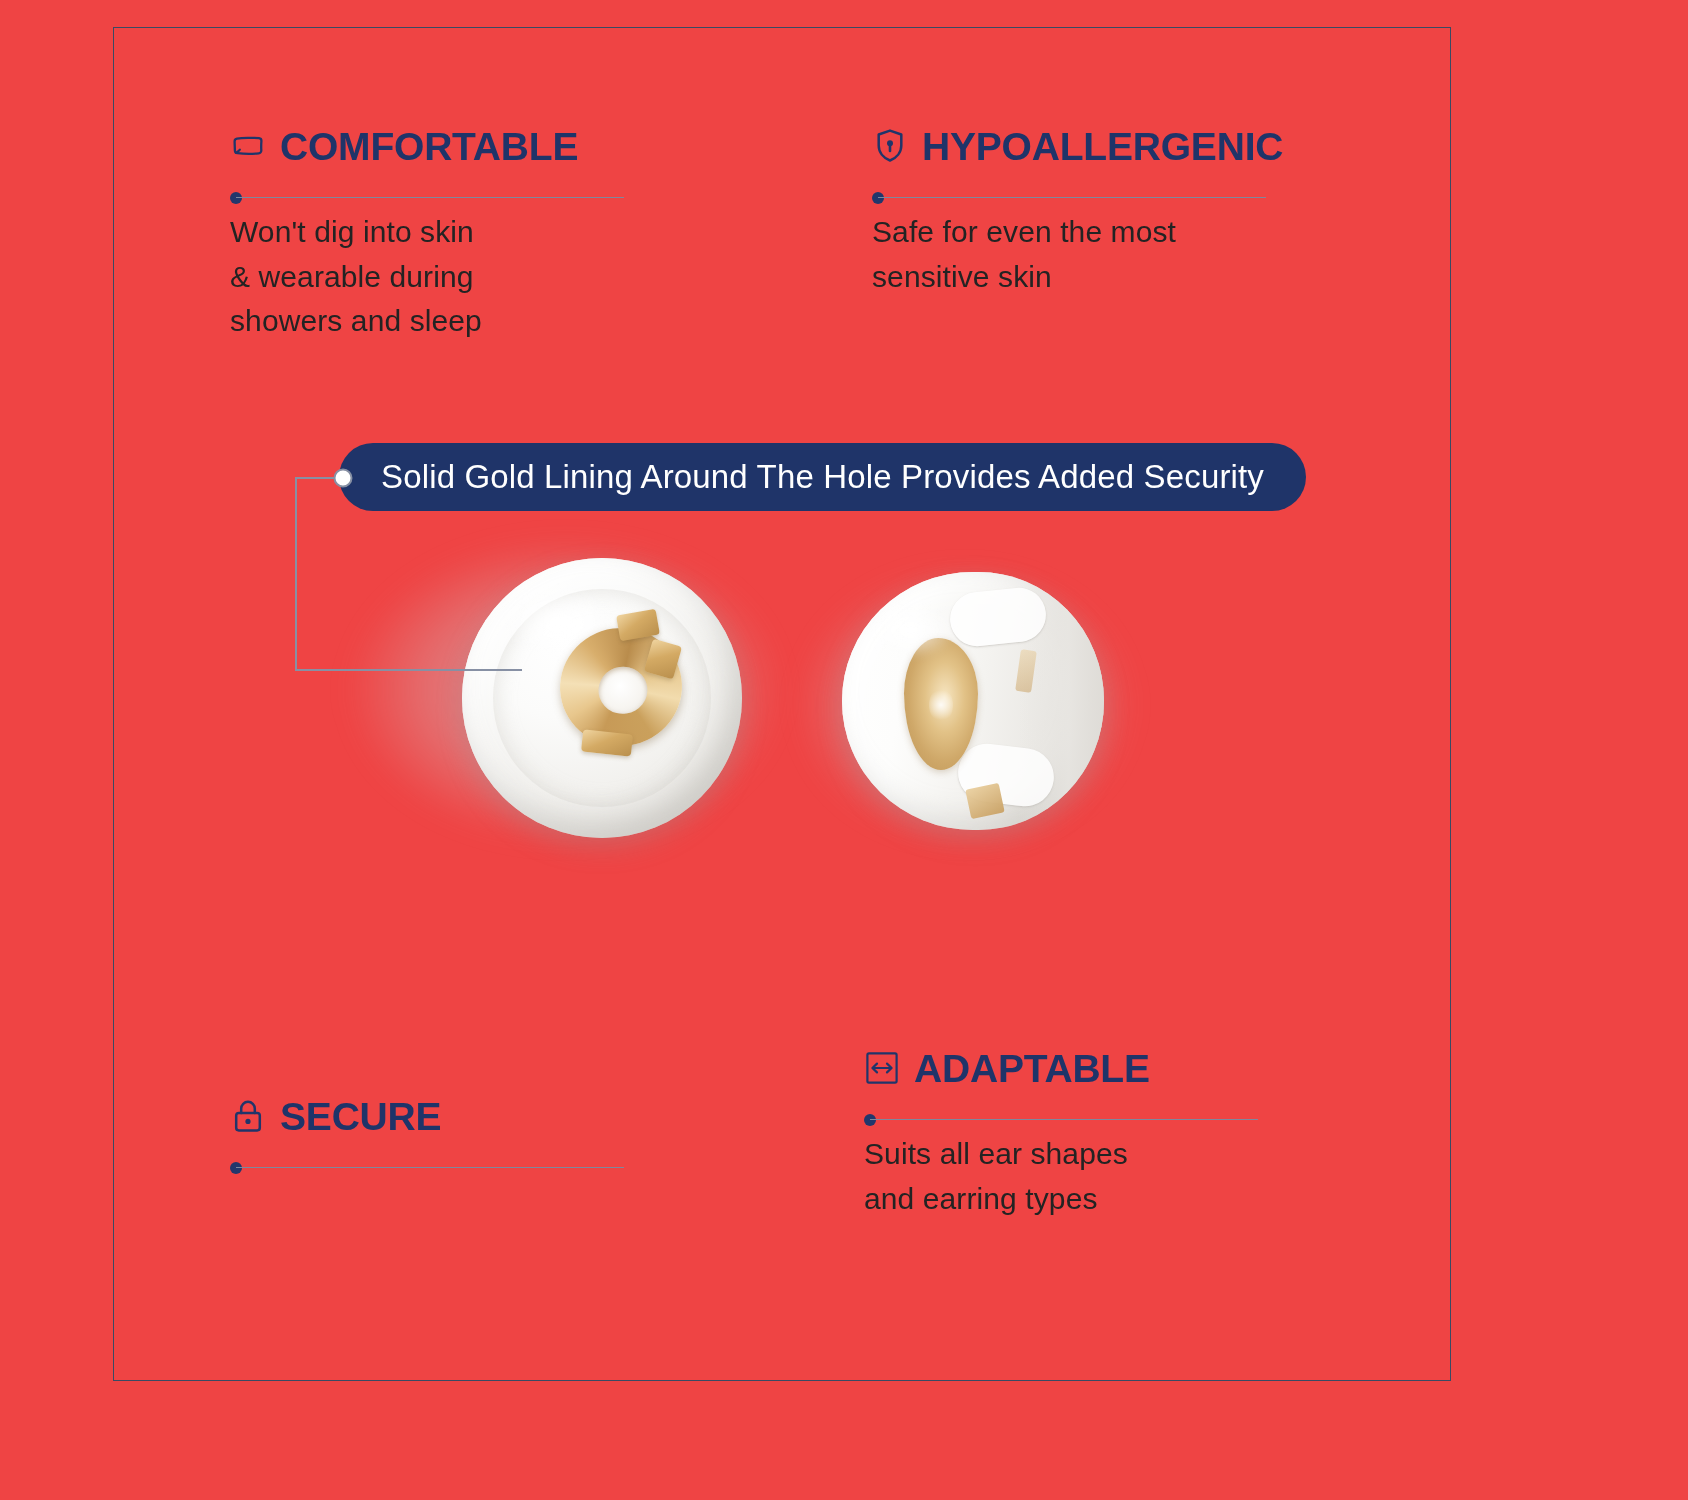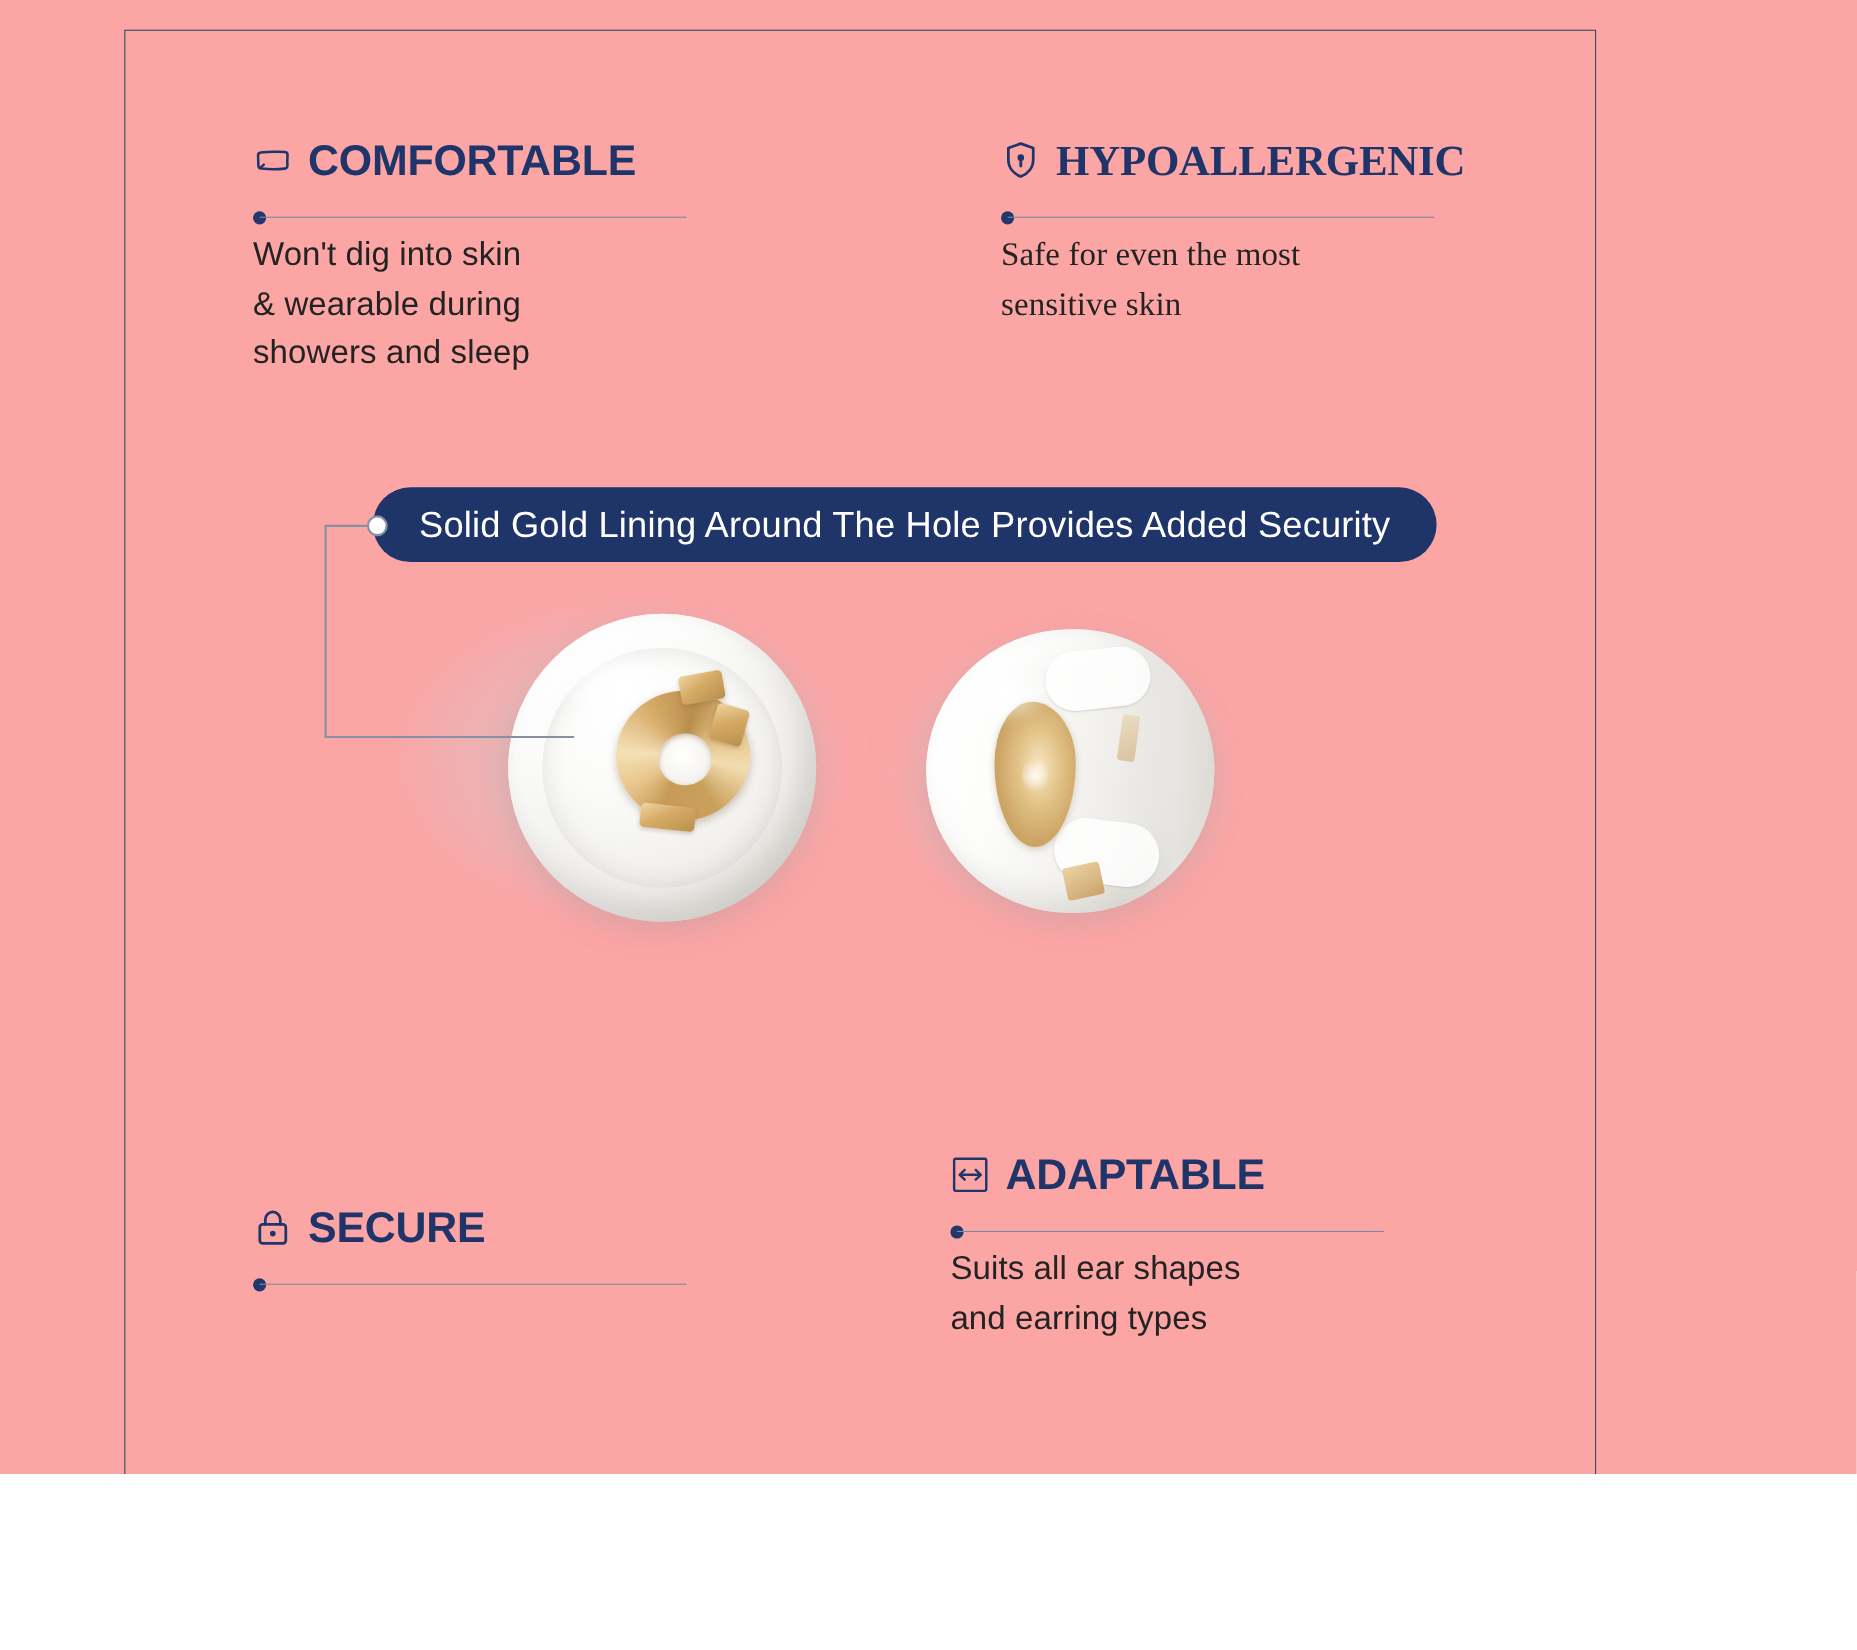--- a/index.html
+++ b/index.html
@@ -10,22 +10,22 @@
   body {
     width: 1688px;
     height: 1500px;
     font-family: "Liberation Sans", sans-serif;
     -webkit-font-smoothing: antialiased;
   }
 
   .page {
     position: relative;
     width: 1688px;
-    height: 1340px;
-    background: #fca5a5;
+    height: 1500px;
+    background: #ef4444;
     overflow: hidden;
   }
 
   
   .frame {
     position: absolute;
     left: 113px;
     top: 27px;
     width: 1338px;
     height: 1354px;
@@ -33,21 +33,21 @@
     box-sizing: border-box;
     pointer-events: none;
   }
 
   
   .feature {
     position: absolute;
     width: 400px;
   }
   .feature.top-left    { left: 230px;  top: 120px; }
-  .feature.top-right   { left: 910px;  top: 120px; font-family: Liberation Serif, serif; }
+  .feature.top-right   { left: 872px;  top: 120px; }
   .feature.bottom-left { left: 230px;  top: 1090px; }
   .feature.bottom-right{ left: 864px;  top: 1042px; }
 
   .feature-head {
     display: flex;
     align-items: center;
     gap: 14px;
     height: 52px;
   }
   .feature-icon {

